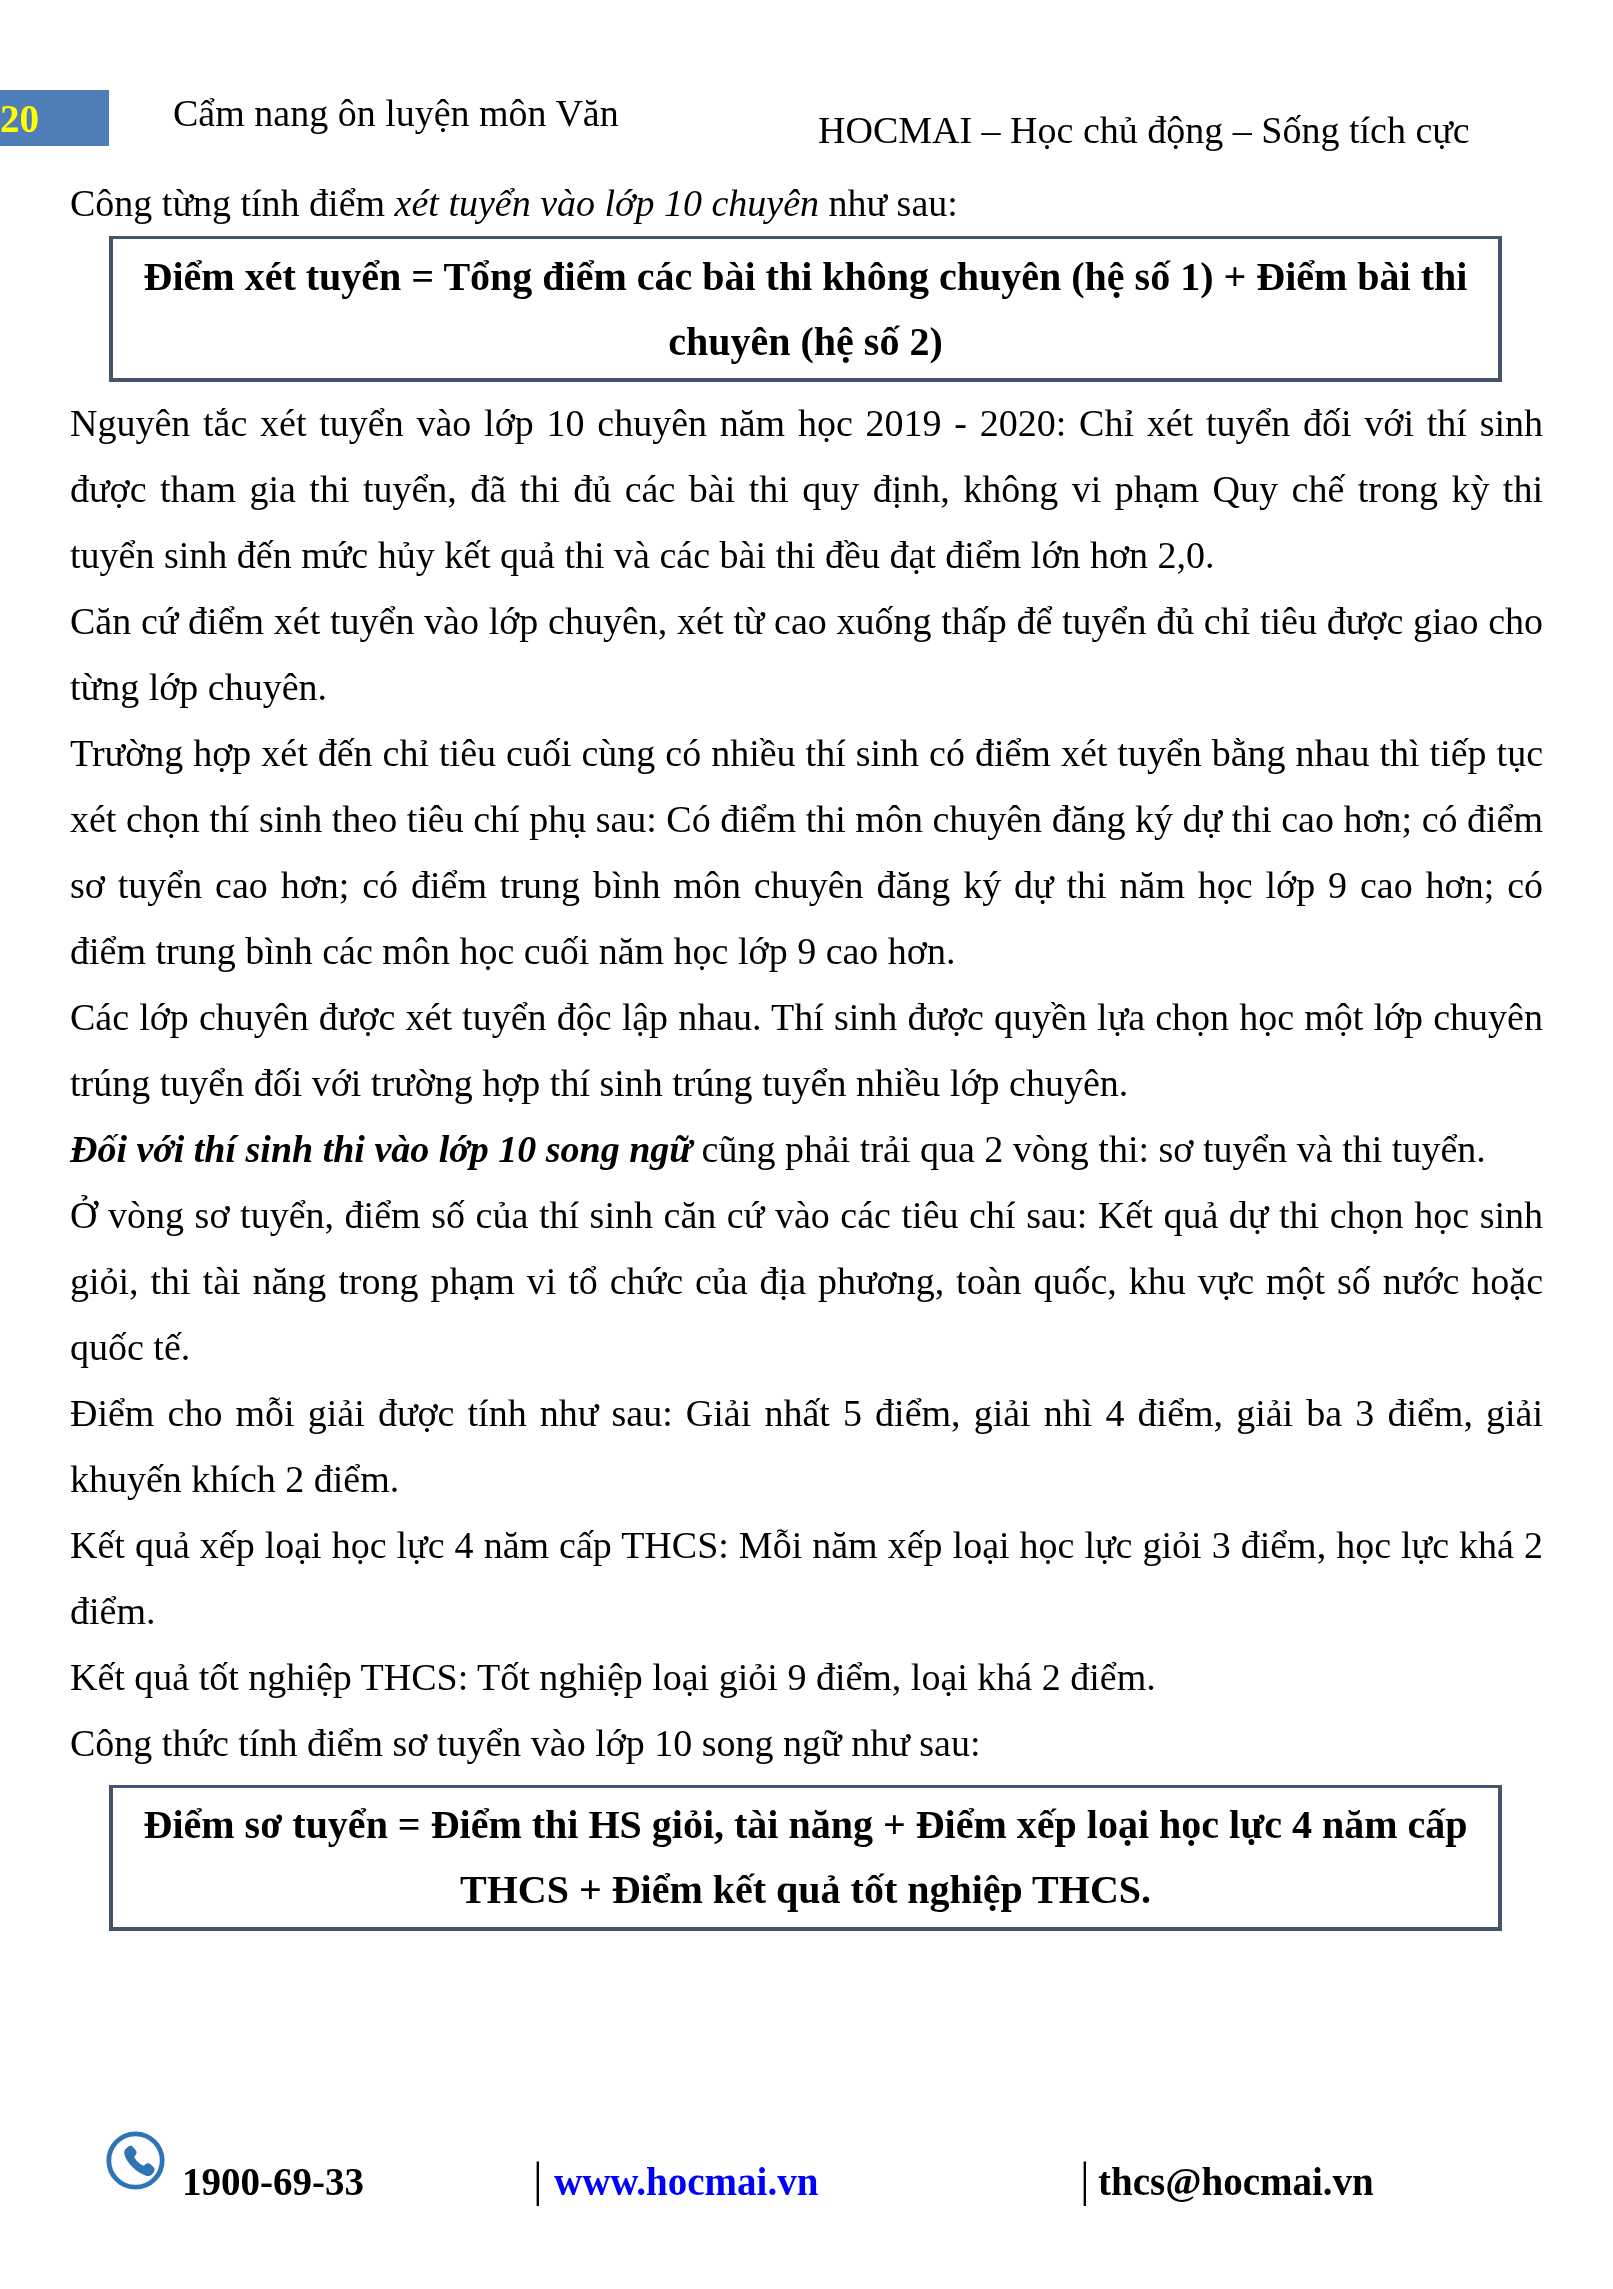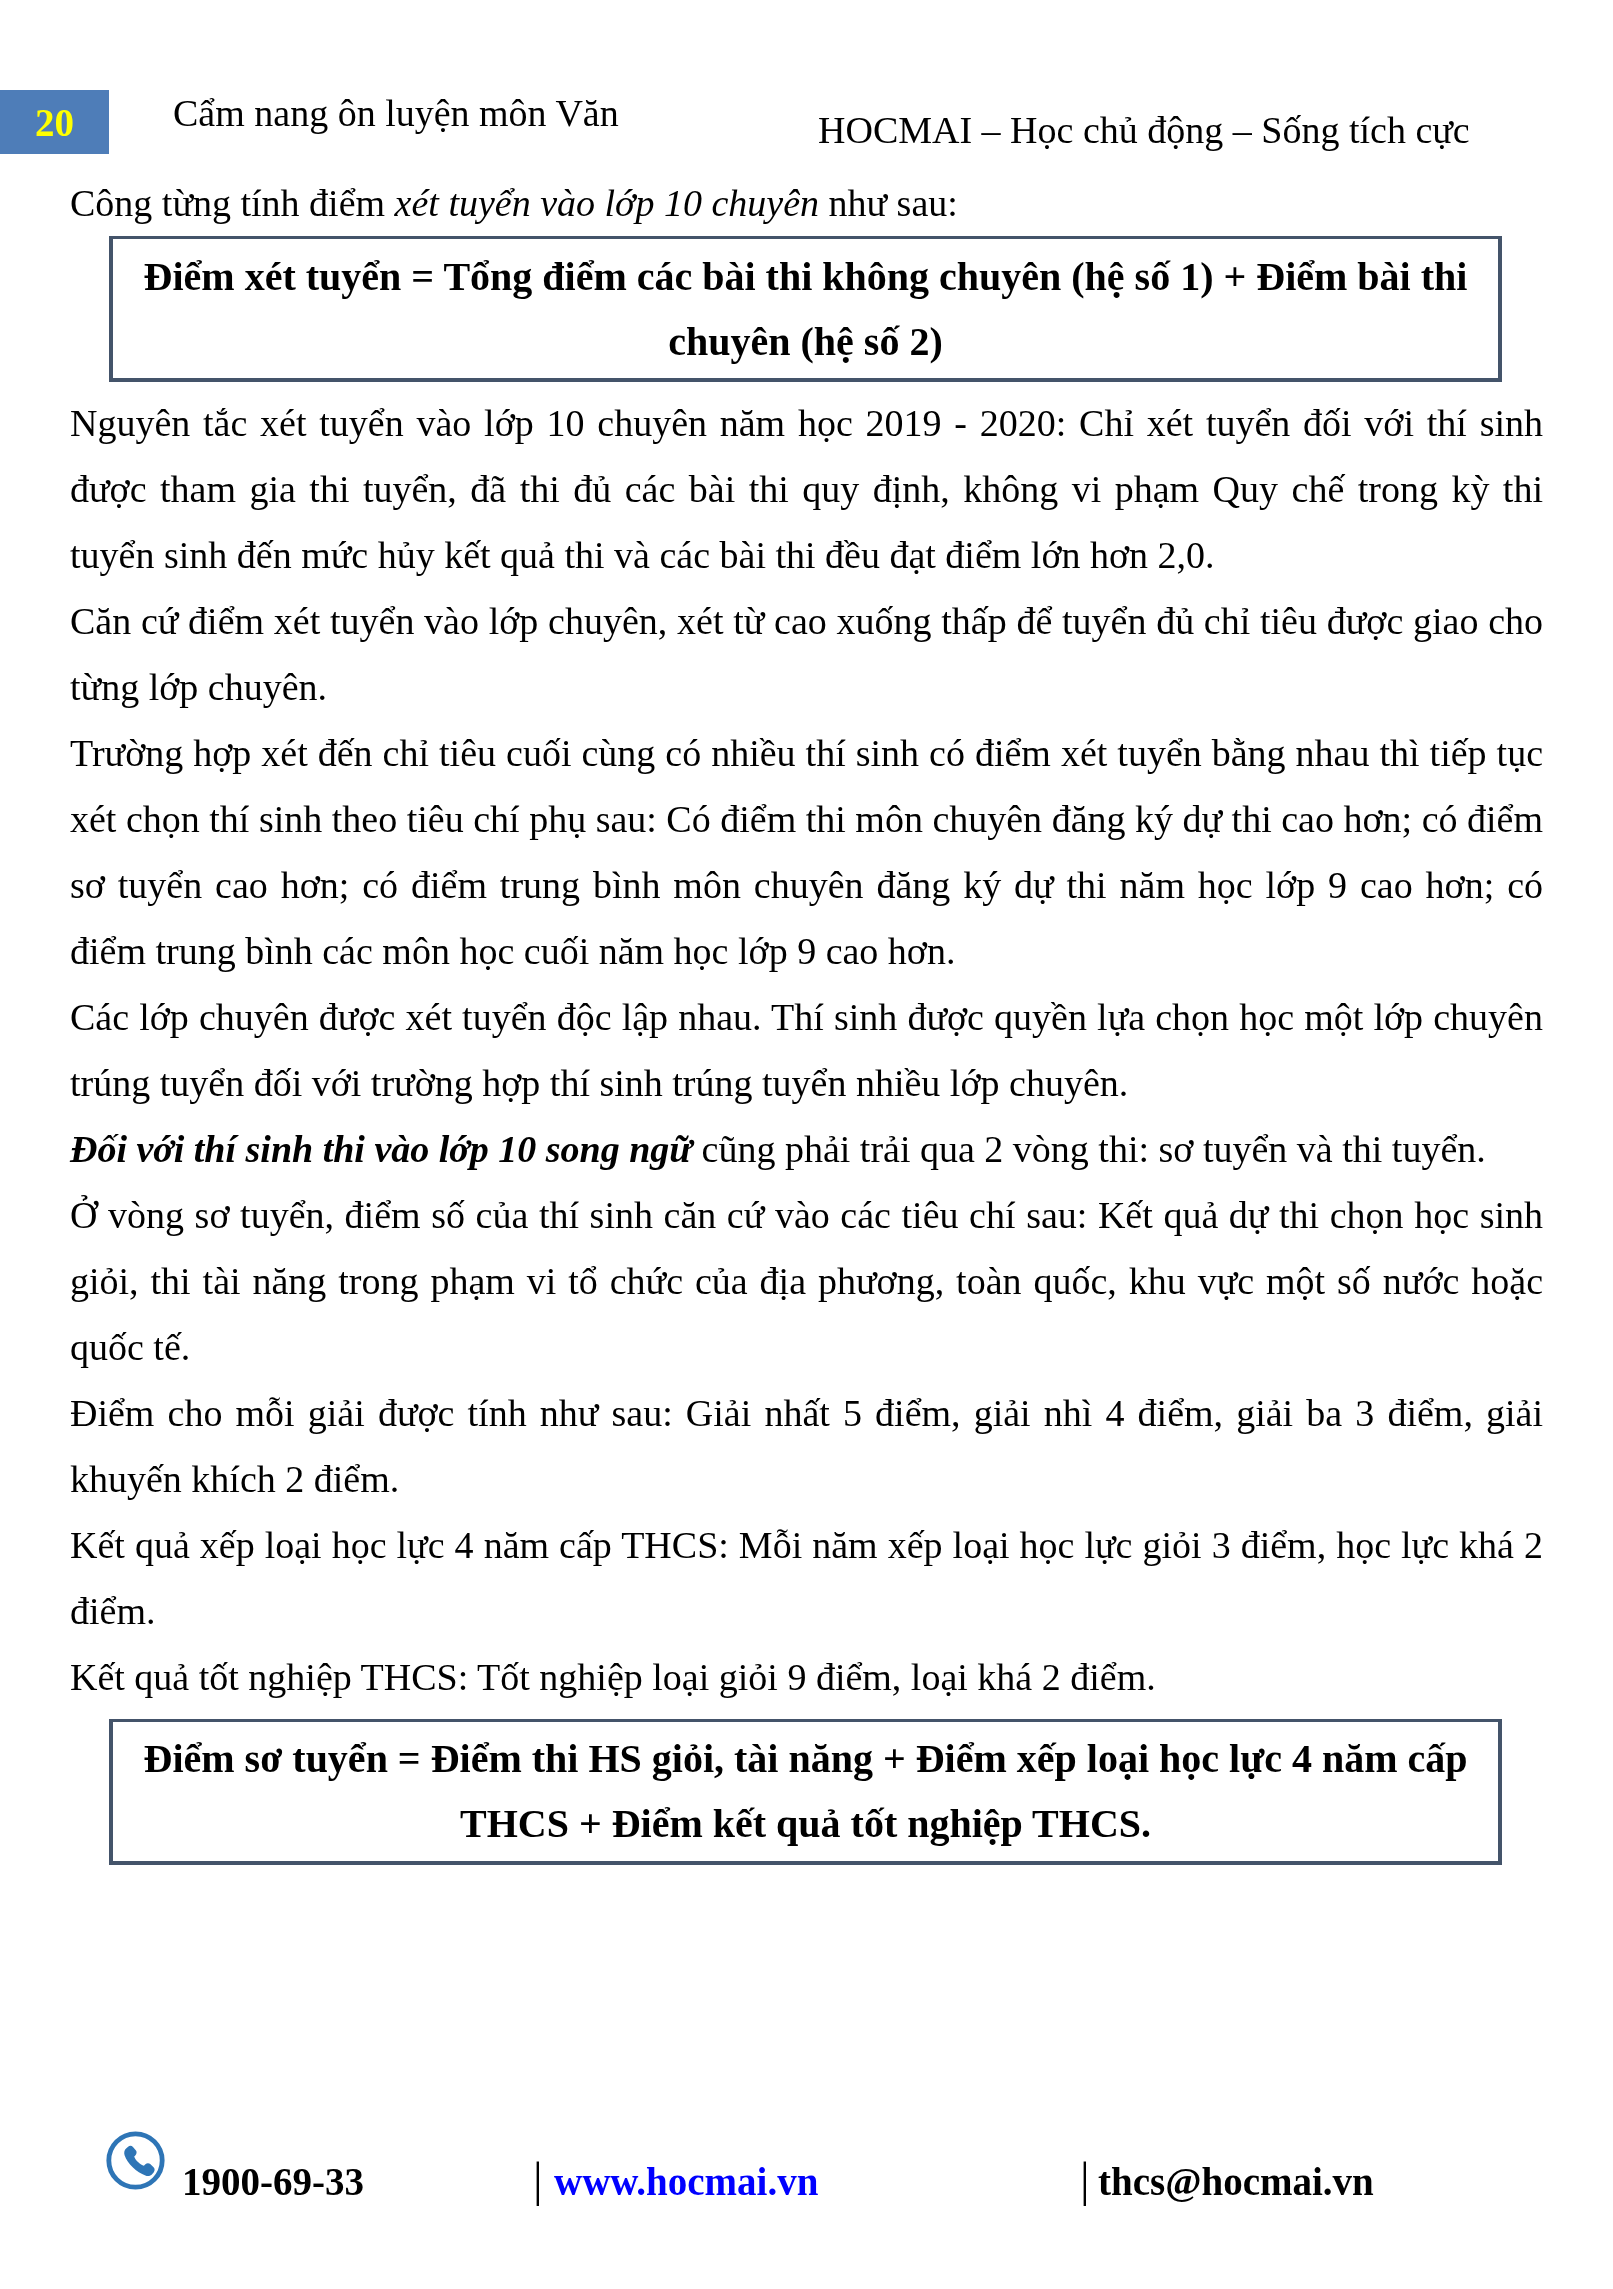--- a/index.html
+++ b/index.html
@@ -8,25 +8,25 @@
     width:1613px; height:2290px;
     background:#ffffff;
     font-family:"Liberation Serif","DejaVu Serif",serif;
     color:var(--body-text,#000);
     overflow:hidden;
     margin:0 auto;
   }
   
   .badge {
     position:absolute; left:0; top:90px;
-    width:109px; height:64px;
+    width:109px; height:56px;
     background:var(--badge-bg,#4E7DB8);
     color:var(--badge-text,#FFFF00);
     font-weight:bold; font-size:39px;
-    display:flex; align-items:center; justify-content:center;
+    display:flex; align-items:center; justify-content:flex-start;
   }
   .h-left  { position:absolute; left:173px; top:91px; font-size:38px; white-space:nowrap; }
   .h-right { position:absolute; left:818px; top:108px; font-size:38px; white-space:nowrap; }
 
   
   .content { position:absolute; left:70px; top:181px; width:1473px; }
   .intro { margin:0 0 11px 0; font-size:38px; line-height:44px; }
   .it { font-style:italic; }
   .formula-box {
     border:4.6px solid var(--box-border,#44546A);
@@ -78,20 +78,21 @@
     <div class="paragraphs" id="paras">
         <p class="body-par"><span>Nguyên tắc xét tuyển vào lớp 10 chuyên năm học 2019 - 2020: Chỉ xét tuyển đối với thí sinh được tham gia thi tuyển, đã thi đủ các bài thi quy định, không vi phạm Quy chế trong kỳ thi tuyển sinh đến mức hủy kết quả thi và các bài thi đều đạt điểm lớn hơn 2,0.</span></p>
         <p class="body-par"><span>Căn cứ điểm xét tuyển vào lớp chuyên, xét từ cao xuống thấp để tuyển đủ chỉ tiêu được giao cho từng lớp chuyên.</span></p>
         <p class="body-par"><span>Trường hợp xét đến chỉ tiêu cuối cùng có nhiều thí sinh có điểm xét tuyển bằng nhau thì tiếp tục xét chọn thí sinh theo tiêu chí phụ sau: Có điểm thi môn chuyên đăng ký dự thi cao hơn; có điểm sơ tuyển cao hơn; có điểm trung bình môn chuyên đăng ký dự thi năm học lớp 9 cao hơn; có điểm trung bình các môn học cuối năm học lớp 9 cao hơn.</span></p>
         <p class="body-par"><span>Các lớp chuyên được xét tuyển độc lập nhau. Thí sinh được quyền lựa chọn học một lớp chuyên trúng tuyển đối với trường hợp thí sinh trúng tuyển nhiều lớp chuyên.</span></p>
         <p class="body-par"><span class="bold-italic">Đối với thí sinh thi vào lớp 10 song ngữ</span><span> cũng phải trải qua 2 vòng thi: sơ tuyển và thi tuyển.</span></p>
         <p class="body-par"><span>Ở vòng sơ tuyển, điểm số của thí sinh căn cứ vào các tiêu chí sau: Kết quả dự thi chọn học sinh giỏi, thi tài năng trong phạm vi tổ chức của địa phương, toàn quốc, khu vực một số nước hoặc quốc tế.</span></p>
         <p class="body-par"><span>Điểm cho mỗi giải được tính như sau: Giải nhất 5 điểm, giải nhì 4 điểm, giải ba 3 điểm, giải khuyến khích 2 điểm.</span></p>
         <p class="body-par"><span>Kết quả xếp loại học lực 4 năm cấp THCS: Mỗi năm xếp loại học lực giỏi 3 điểm, học lực khá 2 điểm.</span></p>
         <p class="body-par"><span>Kết quả tốt nghiệp THCS: Tốt nghiệp loại giỏi 9 điểm, loại khá 2 điểm.</span></p>
+        <p class="body-par"><span>Công thức tính điểm sơ tuyển vào lớp 10 song ngữ như sau:</span></p>
       </div>
 
     <div class="formula-box second">Điểm sơ tuyển = Điểm thi HS giỏi, tài năng + Điểm xếp loại học lực 4 năm cấp THCS + Điểm kết quả tốt nghiệp THCS.</div>
   </div>
 
   <div class="footer">
     <span class="f-icon">
       <svg viewBox="0 0 24 24" aria-hidden="true">
         <circle cx="12" cy="12" r="10.5" fill="none" stroke="#2E75B6" stroke-width="1.9"></circle>
         <path fill="#2E75B6" d="M9.1 6.6c.5-.5 1.4-.5 1.9.1l1.1 1.3c.5.5.4 1.4-.1 1.9l-.5.5c.2.8.8 1.6 1.6 2.3.7.6 1.5 1.2 2.2 1.4l.6-.6c.5-.5 1.4-.5 1.9-.1l1.3 1.3c.5.5.6 1.3.1 1.9l-.6.7c-.7.8-1.7 1-2.7.6-1.7-.6-3.5-1.7-5-3.2-1.5-1.5-2.6-3.1-3.2-4.8-.3-1-.1-2 .6-2.6z"></path>

